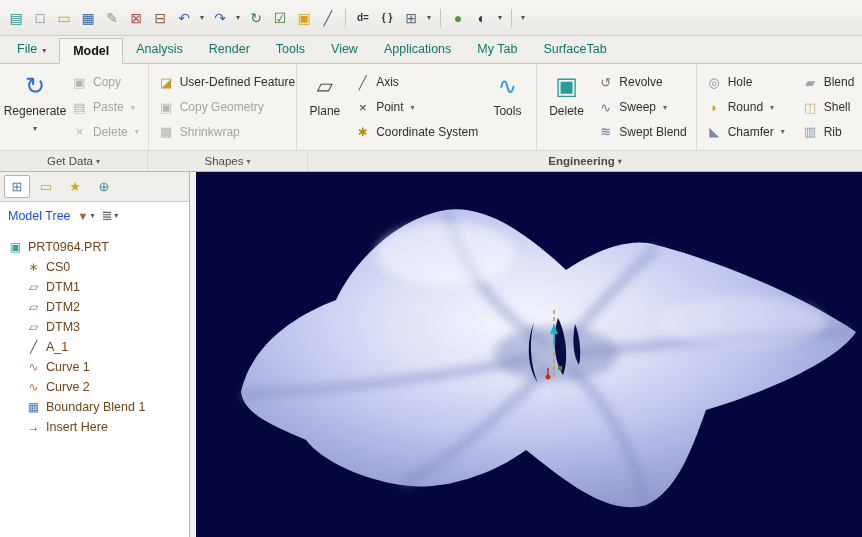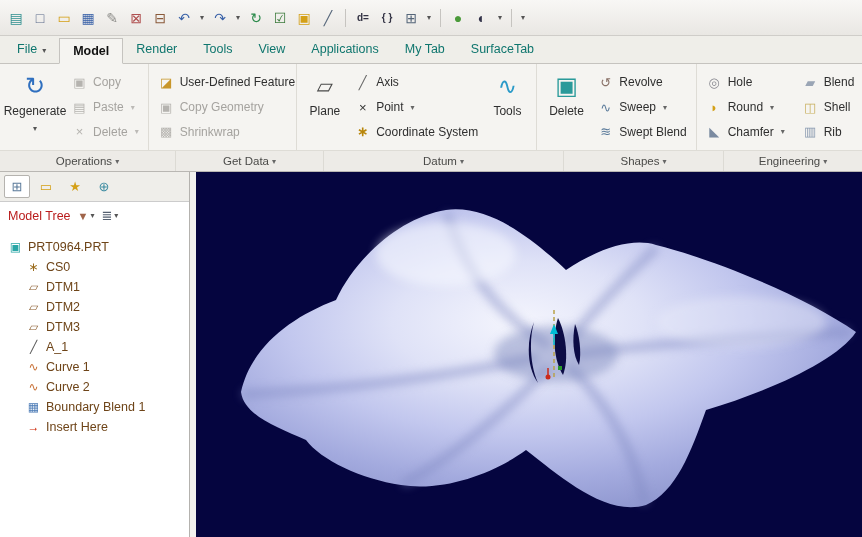--- a/index.html
+++ b/index.html
@@ -65,38 +65,38 @@
   [data-name="chamfer-icon"] { color:#7a8aa0; }
   [data-name="draft-icon"] { color:#9aa5b5; }
   [data-name="shell-icon"] { color:#c8b060; }
   [data-name="rib-icon"] { color:#8a9ab0; }
 
   .rb-labels { height:21px; display:flex; background:#edebe7; border-top:1px solid #dedcd6; }
   .gl { display:flex; align-items:center; justify-content:center; gap:3px; font-size:11.5px; color:#4a4a48;
         border-right:1px solid #dcdad4; cursor:default; }
   .gl::after { content:"▾"; font-size:8px; color:#666; }
   .gl-ops { width:176px; } .gl-get { width:148px; } .gl-datum { width:240px; } .gl-shapes { width:160px; }
-  .gl-eng { flex:1; border-right:none; }
+  .gl-eng { flex:1; border-right:none;font-weight:bold; }
 
   
   .main { flex:1; display:flex; overflow:hidden; background:#fff; }
   .side { width:190px; flex:0 0 190px; background:#fff; border-right:1px solid #b4b2ae; display:flex; flex-direction:column; }
   .gutter { width:6px; flex:0 0 6px; background:#f2f1ee; cursor:col-resize; }
   .viewport { flex:1; background:#05053f; position:relative; overflow:hidden; }
   .viewport svg { display:block; width:100%; height:100%; }
 
   
   .side-toolbar { height:30px; flex:0 0 30px; display:flex; align-items:center; gap:3px; padding:0 4px;
                   background:#efeeea; border-bottom:1px solid #ccc; }
   .tt-btn { width:26px; height:23px; display:flex; align-items:center; justify-content:center; font-size:13px;
             border:1px solid transparent; border-radius:2px; cursor:default; }
   .tt-btn[data-active="true"] { background:#fff; border-color:#b5b3af; }
 
   .side-header { height:27px; flex:0 0 27px; display:flex; align-items:center; gap:7px; padding:0 8px; background:#fff; }
-  .mt-title { font-size:12.5px; color:#b91c1c; }
+  .mt-title { font-size:12.5px; color:#1d4ed8; }
   .mt-tool { display:flex; align-items:center; gap:2px; cursor:default; }
   .mt-tool .dd2 { font-size:8px; color:#555; }
   [data-name="filter-icon"] { color:#a0644a; font-size:11px; }
   [data-name="tree-settings-icon"] { color:#556070; font-size:13px; }
 
   .tree { flex:1; overflow:hidden; padding-top:8px; }
   .tree-row { height:20px; display:flex; align-items:center; gap:5px; padding-left:8px;
               color:#6e4418; font-size:12.5px; white-space:nowrap; cursor:default; }
   .tree-row[data-level="1"] { padding-left:26px; }
   .tree-ic { width:15px; flex:0 0 15px; text-align:center; font-size:12px; }
@@ -160,20 +160,21 @@
 
       <span class="qat-btn" data-name="qat-customize-arrow-icon" data-type="arrow" style="color: rgb(85, 85, 85);">▾</span>
     </div>
 
   <div class="tabs" data-name="ribbon-tab-bar">
 
       <div class="tab" data-name="tab-file" data-active="false" data-arrow="true">File</div>
 
       <div class="tab" data-name="tab-model" data-active="true">Model</div>
 
+      <div class="tab" data-name="tab-analysis" data-active="false">Analysis</div>
 
 
       <div class="tab" data-name="tab-render" data-active="false">Render</div>
 
       <div class="tab" data-name="tab-tools" data-active="false">Tools</div>
 
       <div class="tab" data-name="tab-view" data-active="false">View</div>
 
       <div class="tab" data-name="tab-applications" data-active="false">Applications</div>
 
@@ -296,28 +297,22 @@
           </div>
           <div class="sm-btn" data-name="rib-button">
             <span class="sm-ic" data-name="rib-icon">▥</span>
             <span data-name="rib-label">Rib</span>
           </div>
         </div>
       </div>
     </div>
 
     <div class="rb-labels" data-name="ribbon-group-labels">
-      <div class="gl gl-ops" data-name="group-label-operations">
-          <span>Operations</span>
-        </div>
       <div class="gl gl-get" data-name="group-label-get-data">
           <span>Get Data</span>
-        </div>
-      <div class="gl gl-datum" data-name="group-label-datum">
-          <span>Datum</span>
         </div>
       <div class="gl gl-shapes" data-name="group-label-shapes">
           <span>Shapes</span>
         </div>
       <div class="gl gl-eng" data-name="group-label-engineering">
           <span>Engineering</span>
         </div>
     </div>
   </div>
 

